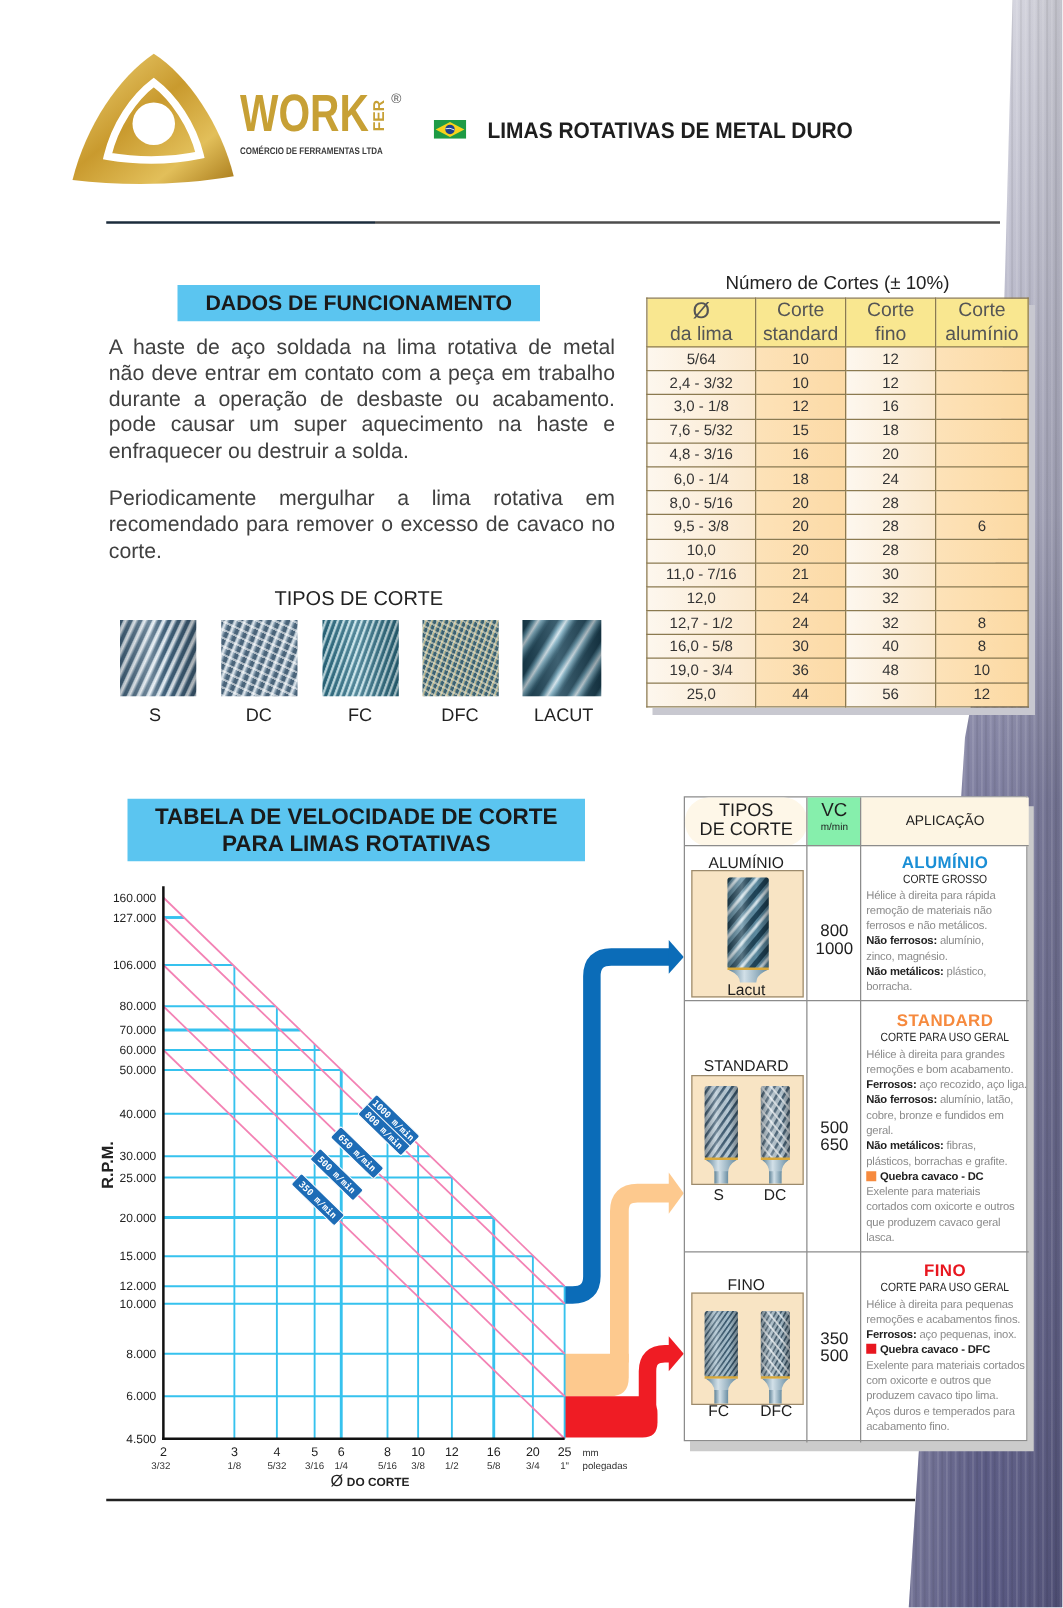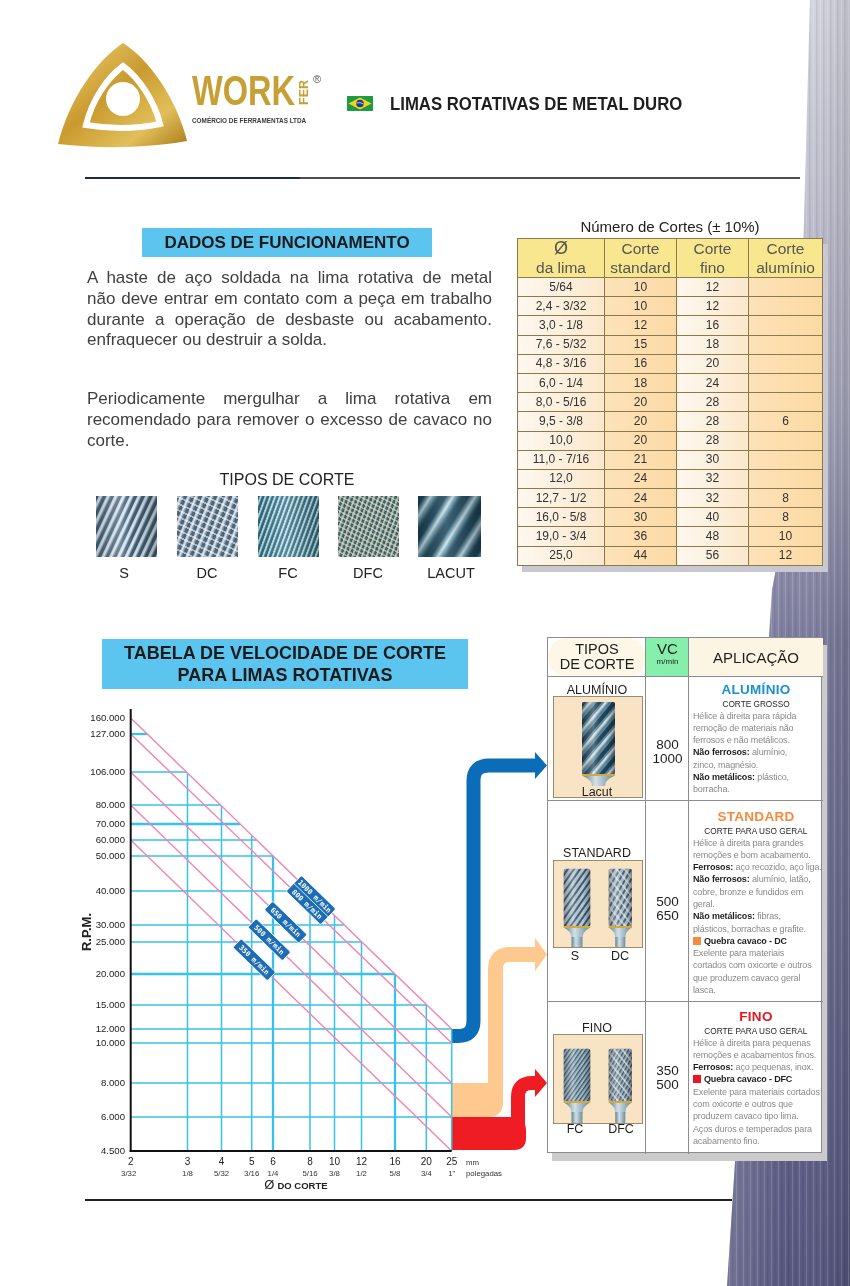--- a/index.html
+++ b/index.html
@@ -75,21 +75,21 @@
 .unit{font-size:7.8px;fill:#333;font-family:"Liberation Sans",sans-serif;}
 .axis-title{fill:#222;font-family:"Liberation Sans",sans-serif;}
 
 
 #aplic-table{left:547px;top:637px;width:275px;height:516px;background:#ffffff;border:1px solid #8c8c8c;box-shadow:5px 8px 0 #cbcbcb;}
 #aplic-table .cell{position:absolute;}
 .hdr-tipos{left:0;top:0;width:98px;height:39px;background:#fef7e8;text-align:center;font-size:14.5px;line-height:14.5px;padding-top:4px;color:#1e1e1e;border-radius:19px;}
 .hdr-vc{left:98px;top:0;width:43px;height:39px;background:#86efac;text-align:center;color:#1e1e1e;padding-top:3px;}
 .hdr-vc .vc{display:block;font-size:15px;line-height:16px;}
 .hdr-vc .unit-t{display:block;font-size:8px;line-height:10px;}
-.hdr-apl{left:141px;top:0;width:134px;height:39px;background:#fdf5e3;text-align:center;font-size:15px;line-height:39px;color:#1e1e1e;}
+.hdr-apl{left:141px;top:0;width:134px;height:39px;background:#fdf5e3;text-align:center;font-size:11px;line-height:39px;color:#1e1e1e;}
 .vline{position:absolute;top:0;width:1px;height:516px;background:#8c8c8c;}
 .hline{position:absolute;left:0;width:275px;height:1px;background:#8c8c8c;}
 .type-label{position:absolute;left:0;width:98px;text-align:center;font-size:12.5px;line-height:16px;color:#1e1e1e;}
 .img-box{position:absolute;left:5px;width:90px;background:#f8e4c4;border:1px solid #9c8a6c;}
 .img-label{position:absolute;width:40px;margin-left:-20px;text-align:center;font-size:12.5px;line-height:14px;color:#1e1e1e;}
 .vc-val{position:absolute;left:98px;width:43px;text-align:center;font-size:13.5px;line-height:14.5px;color:#1e1e1e;}
 .vc-val span{display:block;}
 .apl-block{position:absolute;left:141px;width:134px;}
 .apl-title{text-align:center;font-size:13.5px;line-height:15px;font-weight:bold;letter-spacing:0.3px;}
 .apl-sub{text-align:center;font-size:9.6px;line-height:13px;color:#1e1e1e;white-space:nowrap;}
@@ -148,20 +148,21 @@
   <path d="M9.4,7 Q13,5.8 16.6,8" stroke="#ffffff" stroke-width="0.7" fill="none"></path>
 </svg>
 <div id="page-title" class="abs z1">LIMAS ROTATIVAS DE METAL DURO</div>
 <div id="top-divider" class="abs z1"></div>
 
 <div id="dados-heading" class="abs z1 blue-box">DADOS DE FUNCIONAMENTO</div>
 <div id="para-1" class="abs z1 para">
   <div class="ln">A haste de aço soldada na lima rotativa de metal duro,</div>
   <div class="ln">não deve entrar em contato com a peça em  trabalho</div>
   <div class="ln">durante a operação de desbaste ou acabamento. Pois</div>
+  <div class="ln">pode causar um super aquecimento na haste e</div>
   <div class="ln last">enfraquecer ou destruir a solda.</div>
 </div>
 <div id="para-2" class="abs z1 para">
   <div class="ln">Periodicamente mergulhar a lima rotativa em lubrificante</div>
   <div class="ln">recomendado para remover o excesso de cavaco no</div>
   <div class="ln last">corte.</div>
 </div>
 
 <div id="tipos-heading" class="abs z1">TIPOS DE CORTE</div>
 <div id="thumb-s" class="abs z1 thumb"></div>

